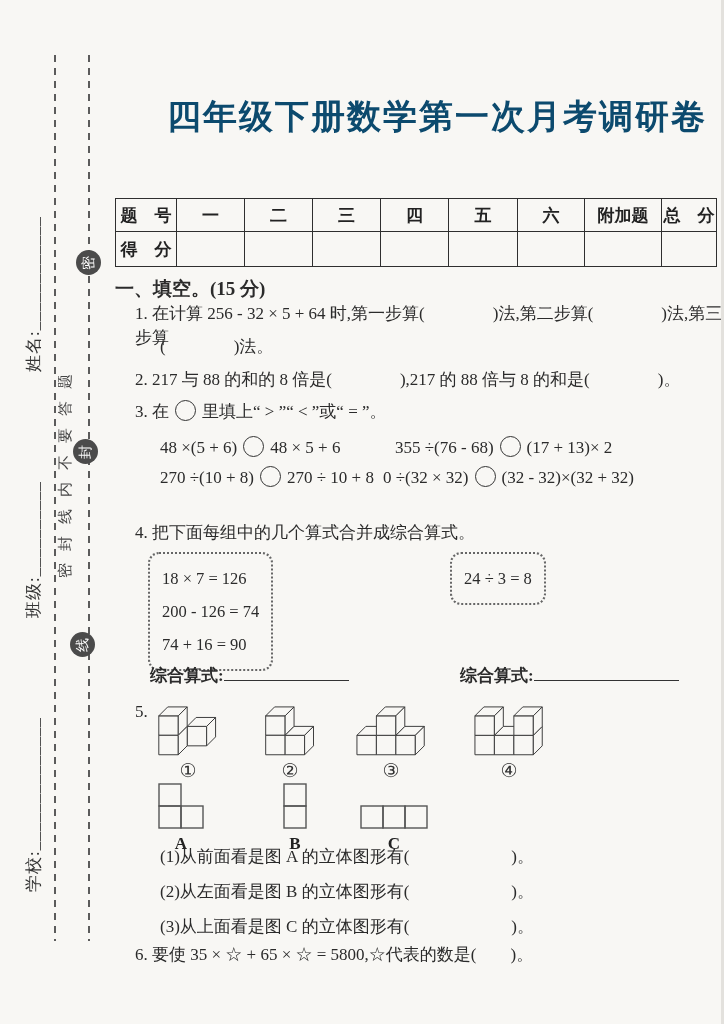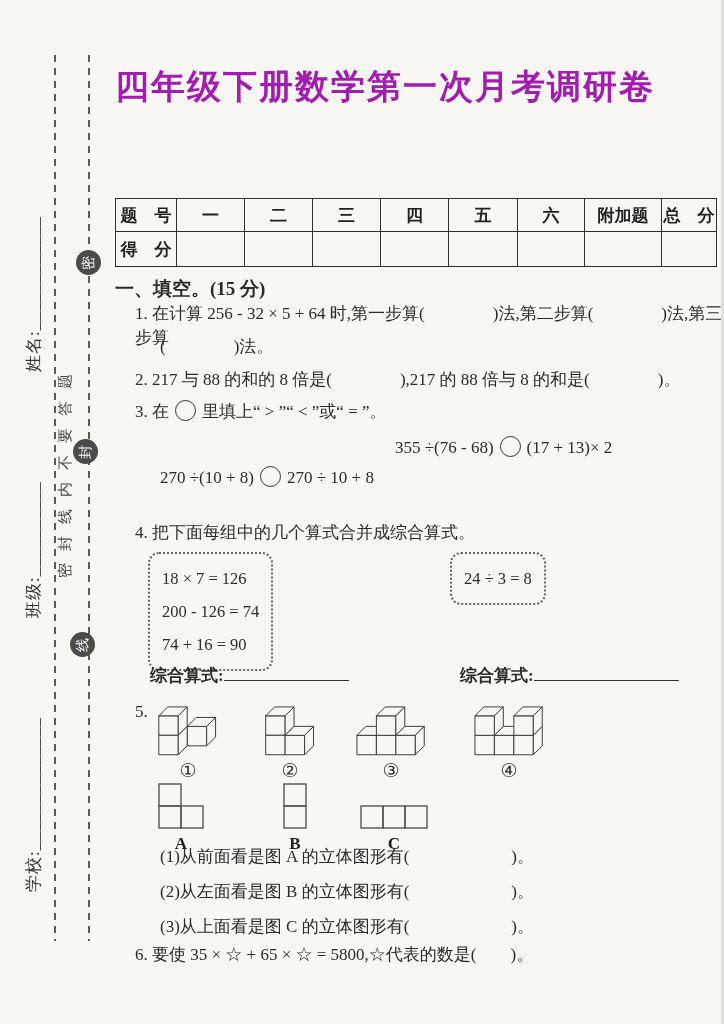--- a/index.html
+++ b/index.html
@@ -28,22 +28,22 @@
   }
   .stamp{
     position:absolute;width:25px;height:25px;border-radius:50%;
     background:#4b4b4b;color:#fdfdfd;display:flex;align-items:center;justify-content:center;
     font-size:14px;
   }
   .stamp span{display:block;transform:rotate(-90deg);}
   
   .content{position:absolute;left:115px;top:0;width:592px;height:1024px;}
   .title{
-    position:absolute;top:64px;left:0;width:592px;text-align:left;
-    font-size:34px;font-weight:700;letter-spacing:2px;color:#a21caf;
+    position:absolute;top:94px;left:0;width:592px;text-align:right;
+    font-size:34px;font-weight:700;letter-spacing:2px;color:#0c4a6e;
   }
   .meta{position:absolute;top:168px;left:0;width:592px;display:flex;justify-content:space-between;
     font-size:17.5px;font-weight:700;}
   table.score{
     position:absolute;top:198px;left:0;border-collapse:collapse;table-layout:fixed;
     width:592px;font-size:17px;font-weight:700;color:#222;padding-left:17px;
   }
   table.score,.score td{border:1.6px solid #2f2f2f;}
   .score td{height:32px;text-align:center;padding:0;}
   .score tr:last-child td{height:34px;}
@@ -129,24 +129,26 @@
 
     <div class="sec-head" style="top:276px;">一、填空。(15 分)</div>
 
     <div class="q ind1" style="top:302px;">1. 在计算 256 - 32 × 5 + 64 时,第一步算(　　　　)法,第二步算(　　　　)法,第三步算</div>
     <div class="q ind2" style="top:335px;">(　　　　)法。</div>
     <div class="q ind1" style="top:368px;">2. 217 与 88 的和的 8 倍是(　　　　),217 的 88 倍与 8 的和是(　　　　)。</div>
 
     <div class="q ind1" style="top:400px;"><span>3. 在</span><span class="circ"></span><span>里填上“ &gt; ”“ &lt; ”或“ = ”。</span></div>
 
     <div class="q cmprow" style="top:436px;height:26px;">
+      <span class="expr cmp-l"><span>48 ×(5 + 6)</span><span class="circ"></span><span>48 × 5 + 6</span></span>
       <span class="expr cmp-r"><span>355 ÷(76 - 68)</span><span class="circ"></span><span>(17 + 13)× 2</span></span>
     </div>
     <div class="q cmprow" style="top:466px;height:26px;">
       <span class="expr cmp-l"><span>270 ÷(10 + 8)</span><span class="circ"></span><span>270 ÷ 10 + 8</span></span>
+      <span class="expr cmp-r" style="left:268px;"><span>0 ÷(32 × 32)</span><span class="circ"></span><span>(32 - 32)×(32 + 32)</span></span>
     </div>
 
     <div class="q ind1" style="top:521px;">4. 把下面每组中的几个算式合并成综合算式。</div>
 
     <div class="obox" style="top:552px;left:33px;">
       <div>18 × 7 = 126</div>
       <div>200 - 126 = 74</div>
       <div>74 + 16 = 90</div>
     </div>
     <div class="obox" style="top:552px;left:335px;">

